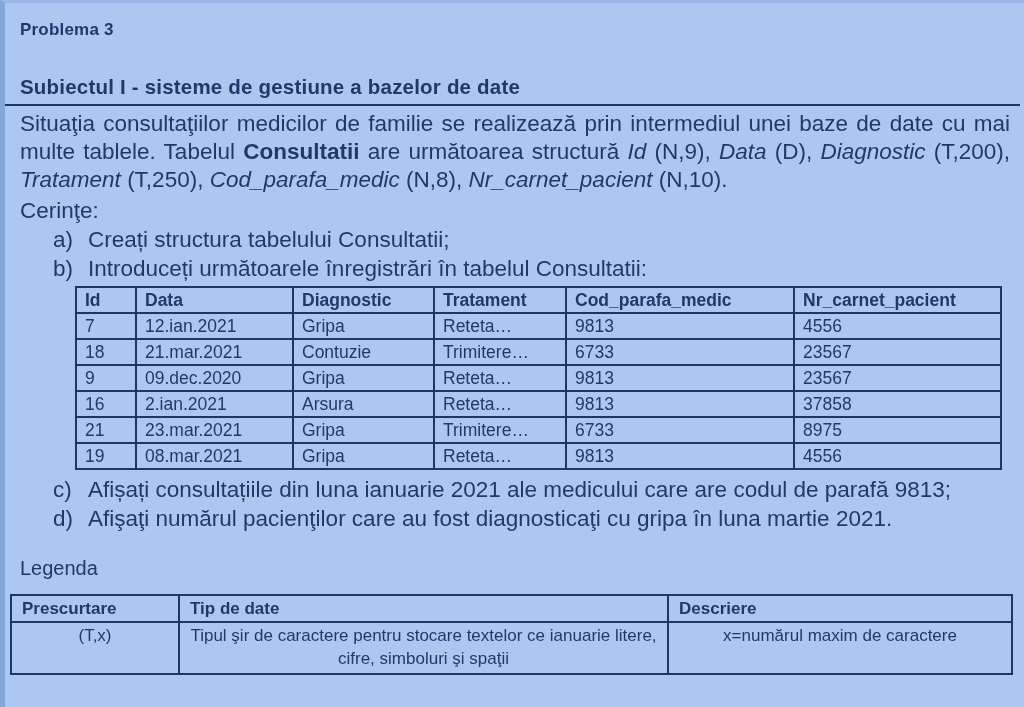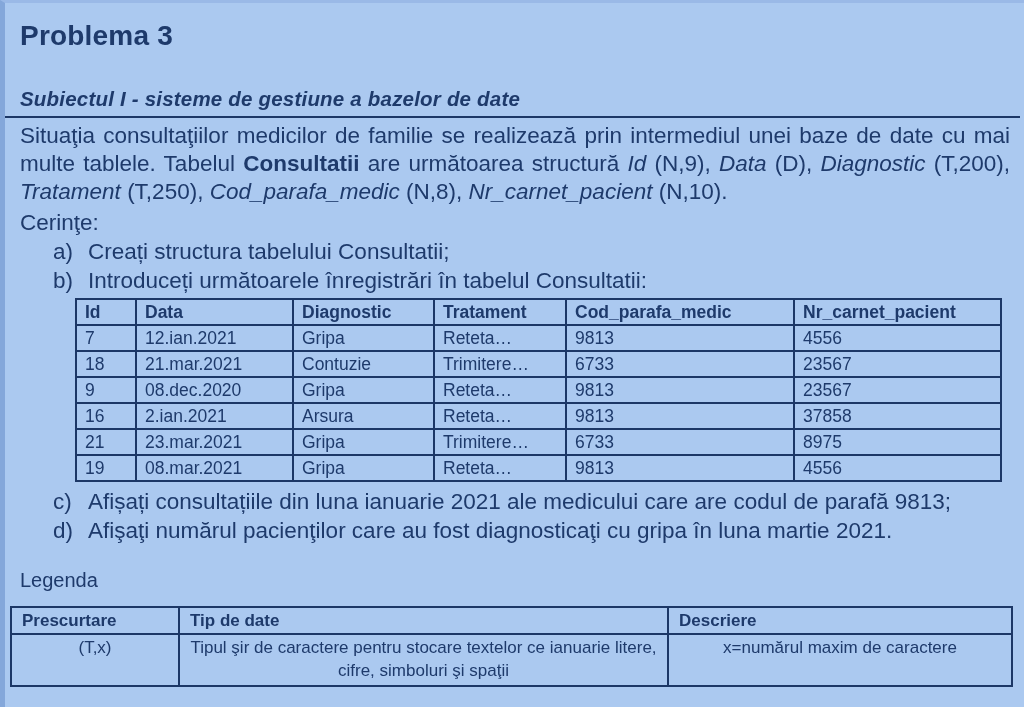--- a/index.html
+++ b/index.html
@@ -8,22 +8,22 @@
     background:#abc9f0;
     color:#1e3a6b;
     font-family:"Liberation Sans","DejaVu Sans",sans-serif;
   }
   .page{
     box-sizing:border-box;width:1024px;height:707px;
     border-left:5px solid #84a7da;border-top:3px solid #9ab9e7;
     padding:14px 8px 0 10px;
     overflow:hidden;
   }
-  .title{font-size:28px;font-weight:bold;margin:3px 0 0 5px;letter-spacing:.2px;}
-  .subtitle{font-size:20.5px;font-weight:bold;margin:35px 0 0 5px;letter-spacing:.2px;font-style:italic;}
+  .title{font-size:17px;font-weight:bold;margin:3px 0 0 5px;letter-spacing:.2px;}
+  .subtitle{font-size:20.5px;font-weight:bold;margin:35px 0 0 5px;letter-spacing:.2px;}
   .rule{height:0;border:none;border-top:2.5px solid #1c3766;margin:5px -4px 0 -10px;}
   .intro{
     font-size:22.5px;line-height:28px;text-align:justify;
     margin:4px 6px 0 5px;
   }
   .intro .bold{font-weight:bold;margin-top:12px;}
   .intro .italic{font-style:italic;}
   .cerinte{font-size:22.5px;line-height:28px;margin:3px 0 0 5px;}
   .req-item{
     font-size:22.5px;line-height:29px;
@@ -107,21 +107,21 @@
         <tr>
           <td>18</td>
           <td>21.mar.2021</td>
           <td>Contuzie</td>
           <td>Trimitere…</td>
           <td>6733</td>
           <td>23567</td>
         </tr>
         <tr>
           <td>9</td>
-          <td>08.dec.2020</td>
+          <td>09.dec.2020</td>
           <td>Gripa</td>
           <td>Reteta…</td>
           <td>9813</td>
           <td>23567</td>
         </tr>
         <tr>
           <td>16</td>
           <td>2.ian.2021</td>
           <td>Arsura</td>
           <td>Reteta…</td>

